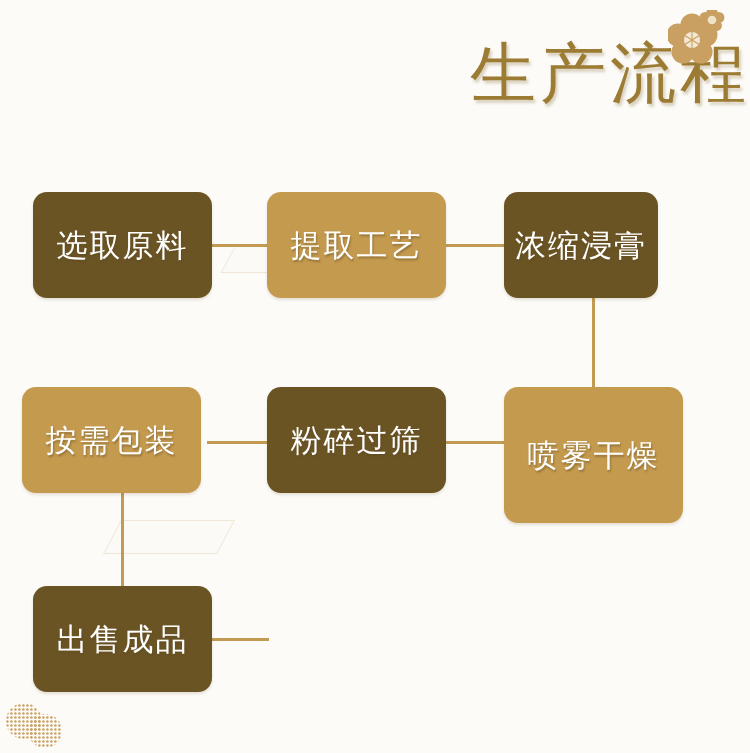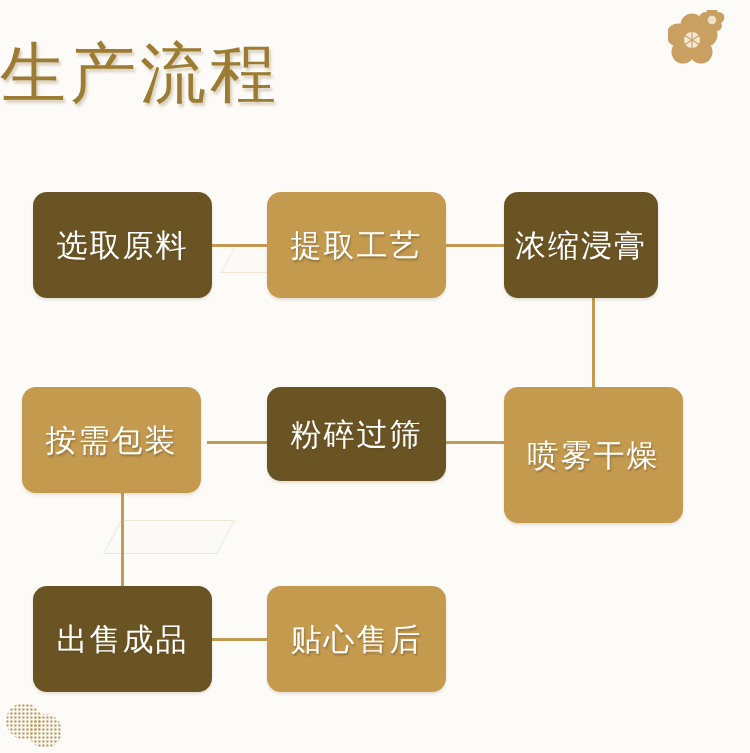--- a/index.html
+++ b/index.html
@@ -20,21 +20,21 @@
     background: #fcfbf8;
     overflow: hidden;
   }
 
   
   #title {
     position: absolute;
     left: 0;
     top: 36px;
     width: 750px;
-    text-align: left;
+    text-align: right;
     font-size: 66px;
     line-height: 76px;
     letter-spacing: 4px;
     color: #9c7b33;
     font-weight: 400;
     text-shadow: 2px 3px 3px rgba(170,150,110,0.45);
     white-space: nowrap;
     font-family: "Liberation Serif", "DejaVu Serif", serif;
   }
 
@@ -163,29 +163,26 @@
   </div>
 
   <div class="node dark" style="left:504px; top:192px; width:154px; height:106px;">
     <span class="label">浓缩浸膏</span>
   </div>
 
   <div class="node gold" style="left:504px; top:387px; width:179px; height:136px;">
     <span class="label">喷雾干燥</span>
   </div>
 
-  <div class="node dark" style="left:267px; top:387px; width:179px; height:94px;">
+  <div class="node dark" style="left:267px; top:387px; width:179px; height:106px;">
     <span class="label">粉碎过筛</span>
   </div>
 
   <div class="node gold" style="left:22px; top:387px; width:179px; height:106px;">
     <span class="label">按需包装</span>
   </div>
 
   <div class="node dark" style="left:33px; top:586px; width:179px; height:106px;">
     <span class="label">出售成品</span>
   </div>
 
-  <div class="node gold" style="left:267px; top:586px; width:179px; height:106px;">
-    <span class="label">贴心售后</span>
-  </div>
 
 </div>
 
 </body></html>

